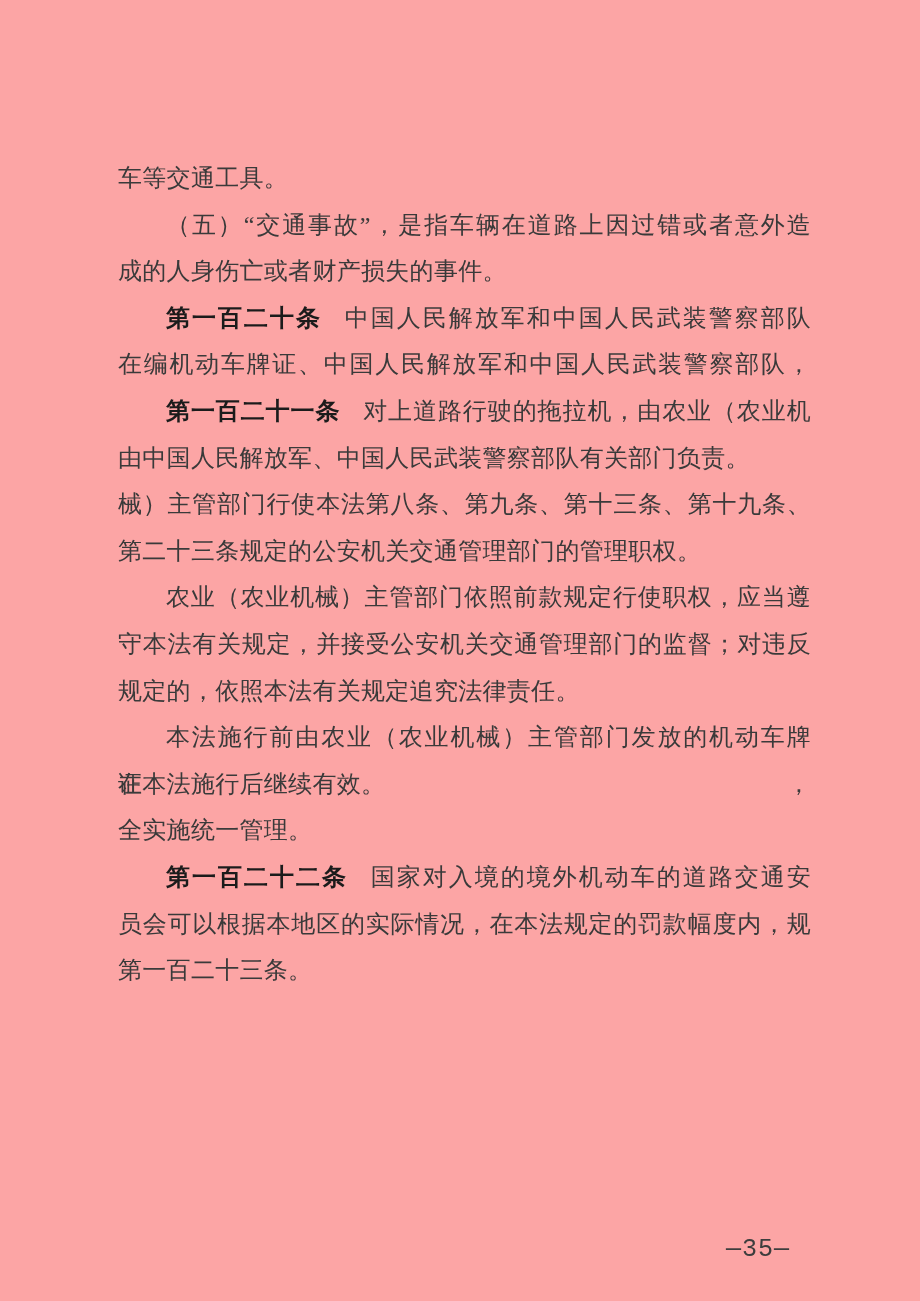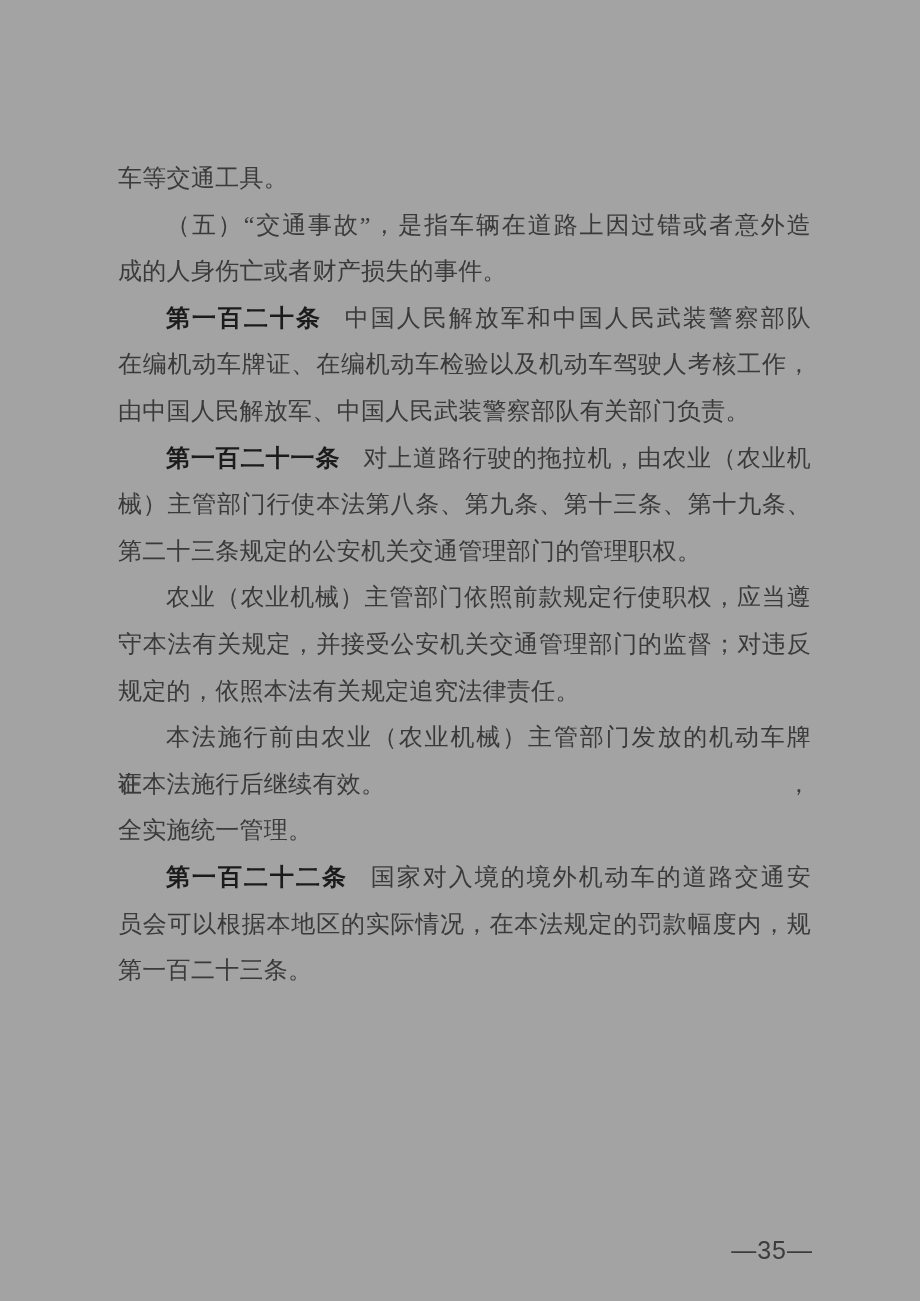--- a/index.html
+++ b/index.html
@@ -4,21 +4,21 @@
 <style>
   html, body {
     margin: 0;
     padding: 0;
     background: #ffffff;
   }
   .page {
     position: relative;
     width: 920px;
     height: 1301px;
-    background: #a3a3a3;
+    background: #fca5a5;
     overflow: hidden;
     font-family: "Liberation Serif", "DejaVu Serif", serif;
   }
   .text-block {
     position: absolute;
     left: 118px;
     top: 155px;
     width: 693px;
   }
   .line {
@@ -48,36 +48,36 @@
   }
   .page-number {
     position: absolute;
     left: 703px;
     top: 1236px;
     width: 110px;
     font-size: 25px;
     line-height: 28px;
     color: #3d3d3d;
     letter-spacing: 1px;
-    text-align: right;
-    font-family: Liberation Sans, sans-serif;
+    text-align: center;
+    font-family: Liberation Mono, monospace;
   }
 </style>
 </head>
 <body>
 
 <div class="page">
   <div class="text-block">
       <div class="line"><span class="line-text">车等交通工具。</span></div>
       <div class="line indent flush"><span class="line-text">（五）“交通事故”，是指车辆在道路上因过错或者意外造</span></div>
       <div class="line"><span class="line-text">成的人身伤亡或者财产损失的事件。</span></div>
       <div class="line indent flush"><span class="art">第一百二十条</span><span class="line-text">中国人民解放军和中国人民武装警察部队</span></div>
-      <div class="line flush"><span class="line-text">在编机动车牌证、在编机动车检验以及机动车驾驶人考核工作，</span></div>
+      <div class="line flush"><span class="line-text">在编机动车牌证、中国人民解放军和中国人民武装警察部队，</span></div>
+      <div class="line indent flush"><span class="art">第一百二十一条</span><span class="line-text">对上道路行驶的拖拉机，由农业（农业机</span></div>
       <div class="line"><span class="line-text">由中国人民解放军、中国人民武装警察部队有关部门负责。</span></div>
-      <div class="line indent flush"><span class="art">第一百二十一条</span><span class="line-text">对上道路行驶的拖拉机，由农业（农业机</span></div>
       <div class="line flush"><span class="line-text">械）主管部门行使本法第八条、第九条、第十三条、第十九条、</span></div>
       <div class="line"><span class="line-text">第二十三条规定的公安机关交通管理部门的管理职权。</span></div>
       <div class="line indent flush"><span class="line-text">农业（农业机械）主管部门依照前款规定行使职权，应当遵</span></div>
       <div class="line flush"><span class="line-text">守本法有关规定，并接受公安机关交通管理部门的监督；对违反</span></div>
       <div class="line"><span class="line-text">规定的，依照本法有关规定追究法律责任。</span></div>
       <div class="line indent flush"><span class="line-text">本法施行前由农业（农业机械）主管部门发放的机动车牌证，</span></div>
       <div class="line"><span class="line-text">在本法施行后继续有效。</span></div>
       <div class="line"><span class="line-text">全实施统一管理。</span></div>
       <div class="line indent flush"><span class="art">第一百二十二条</span><span class="line-text">国家对入境的境外机动车的道路交通安</span></div>
       <div class="line flush"><span class="line-text">员会可以根据本地区的实际情况，在本法规定的罚款幅度内，规</span></div>

